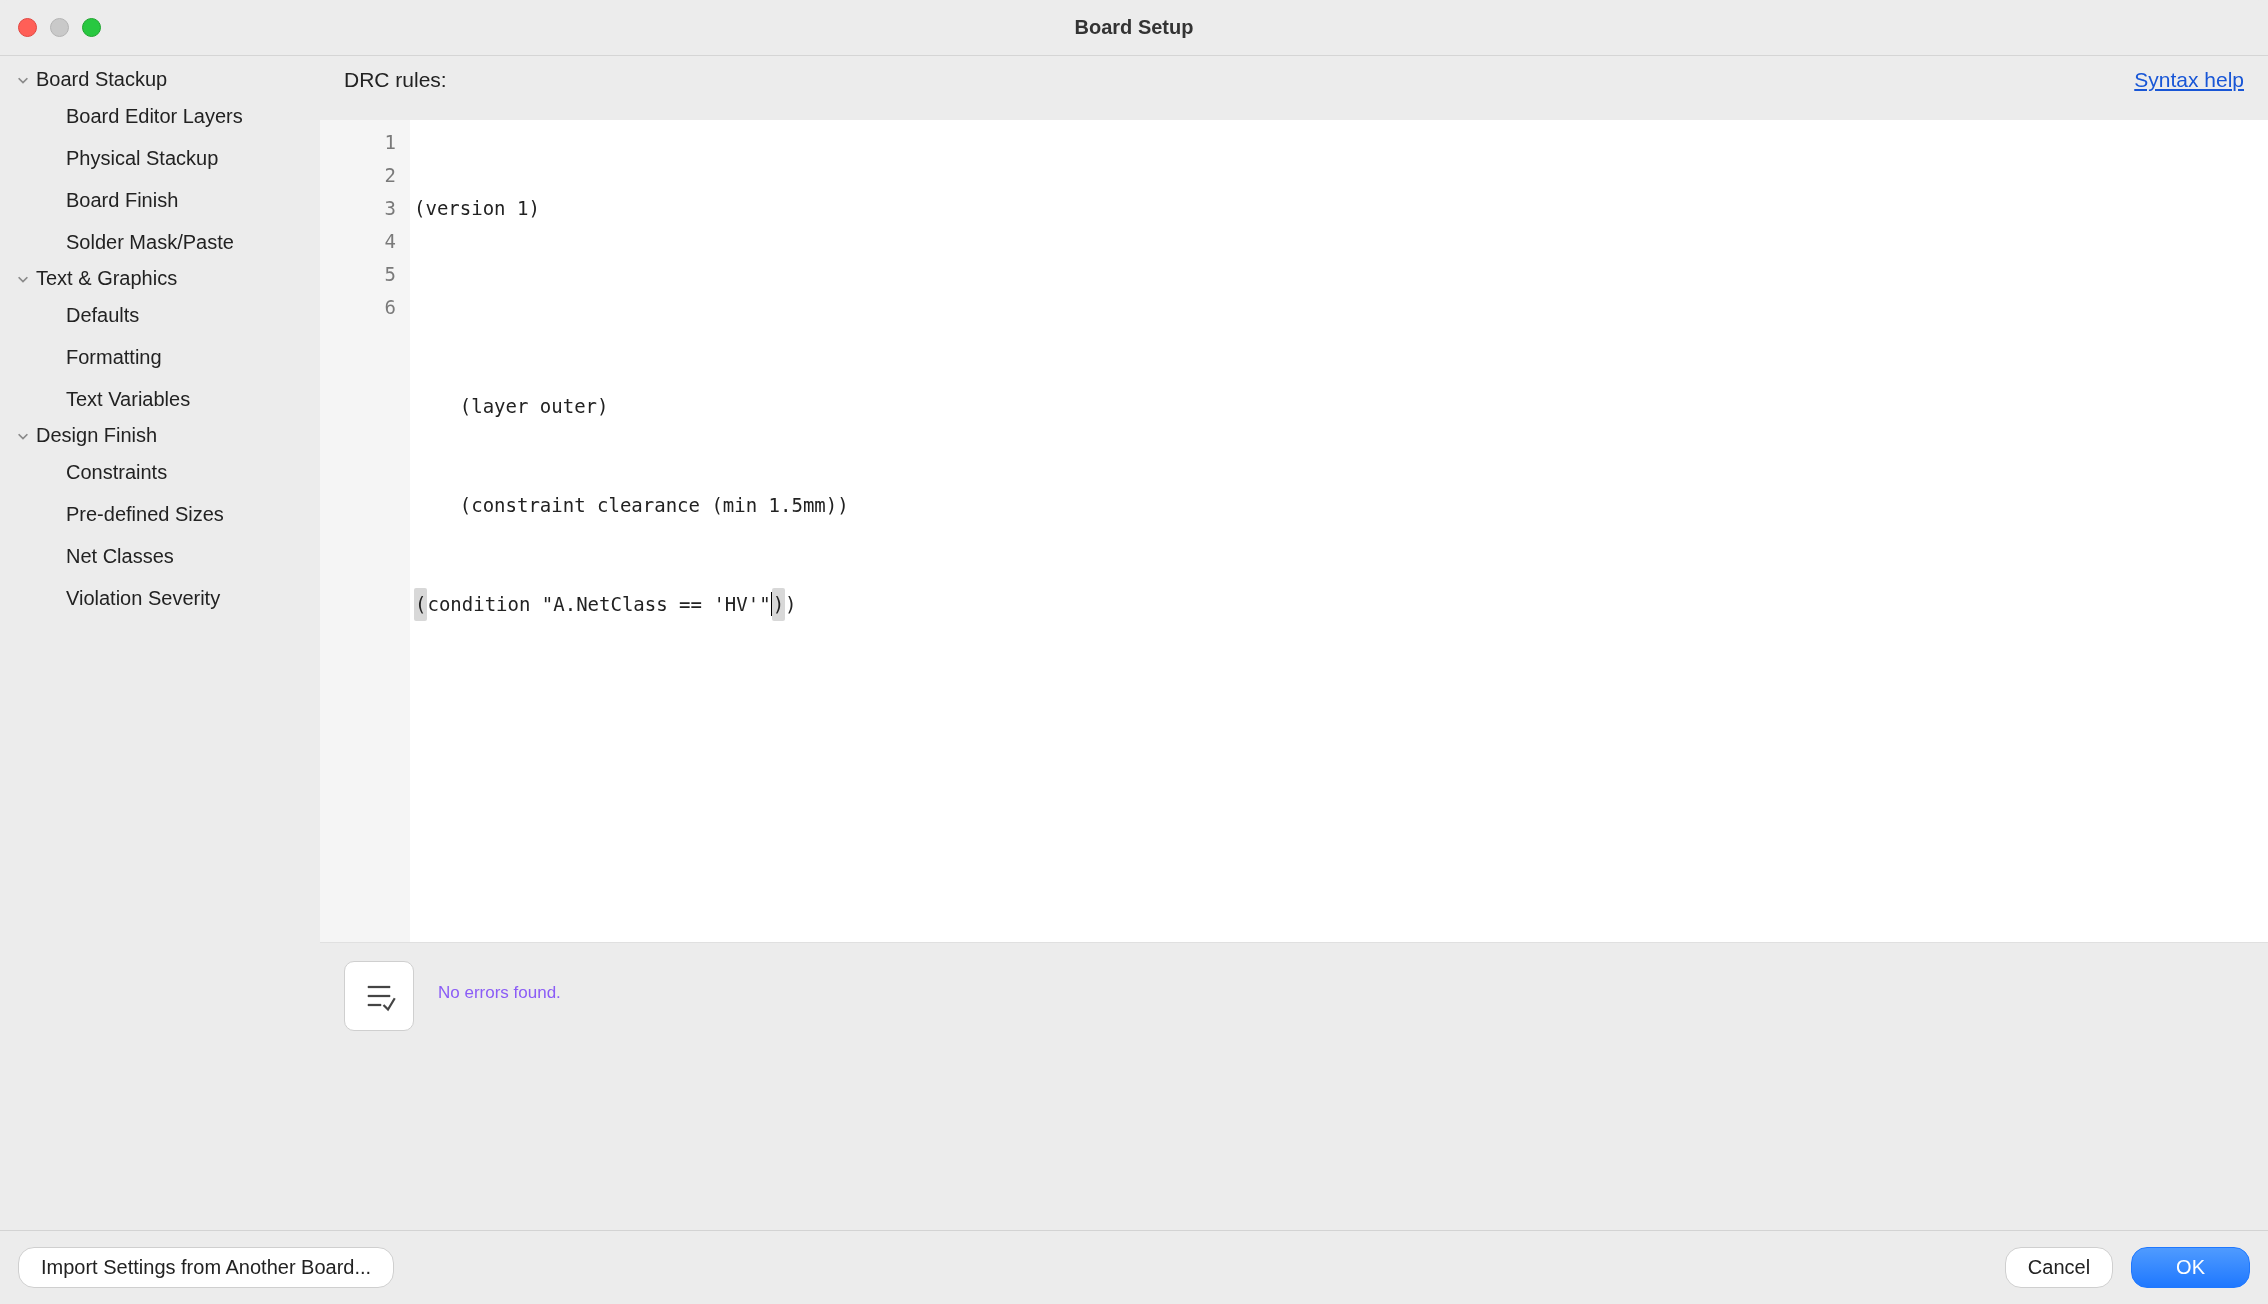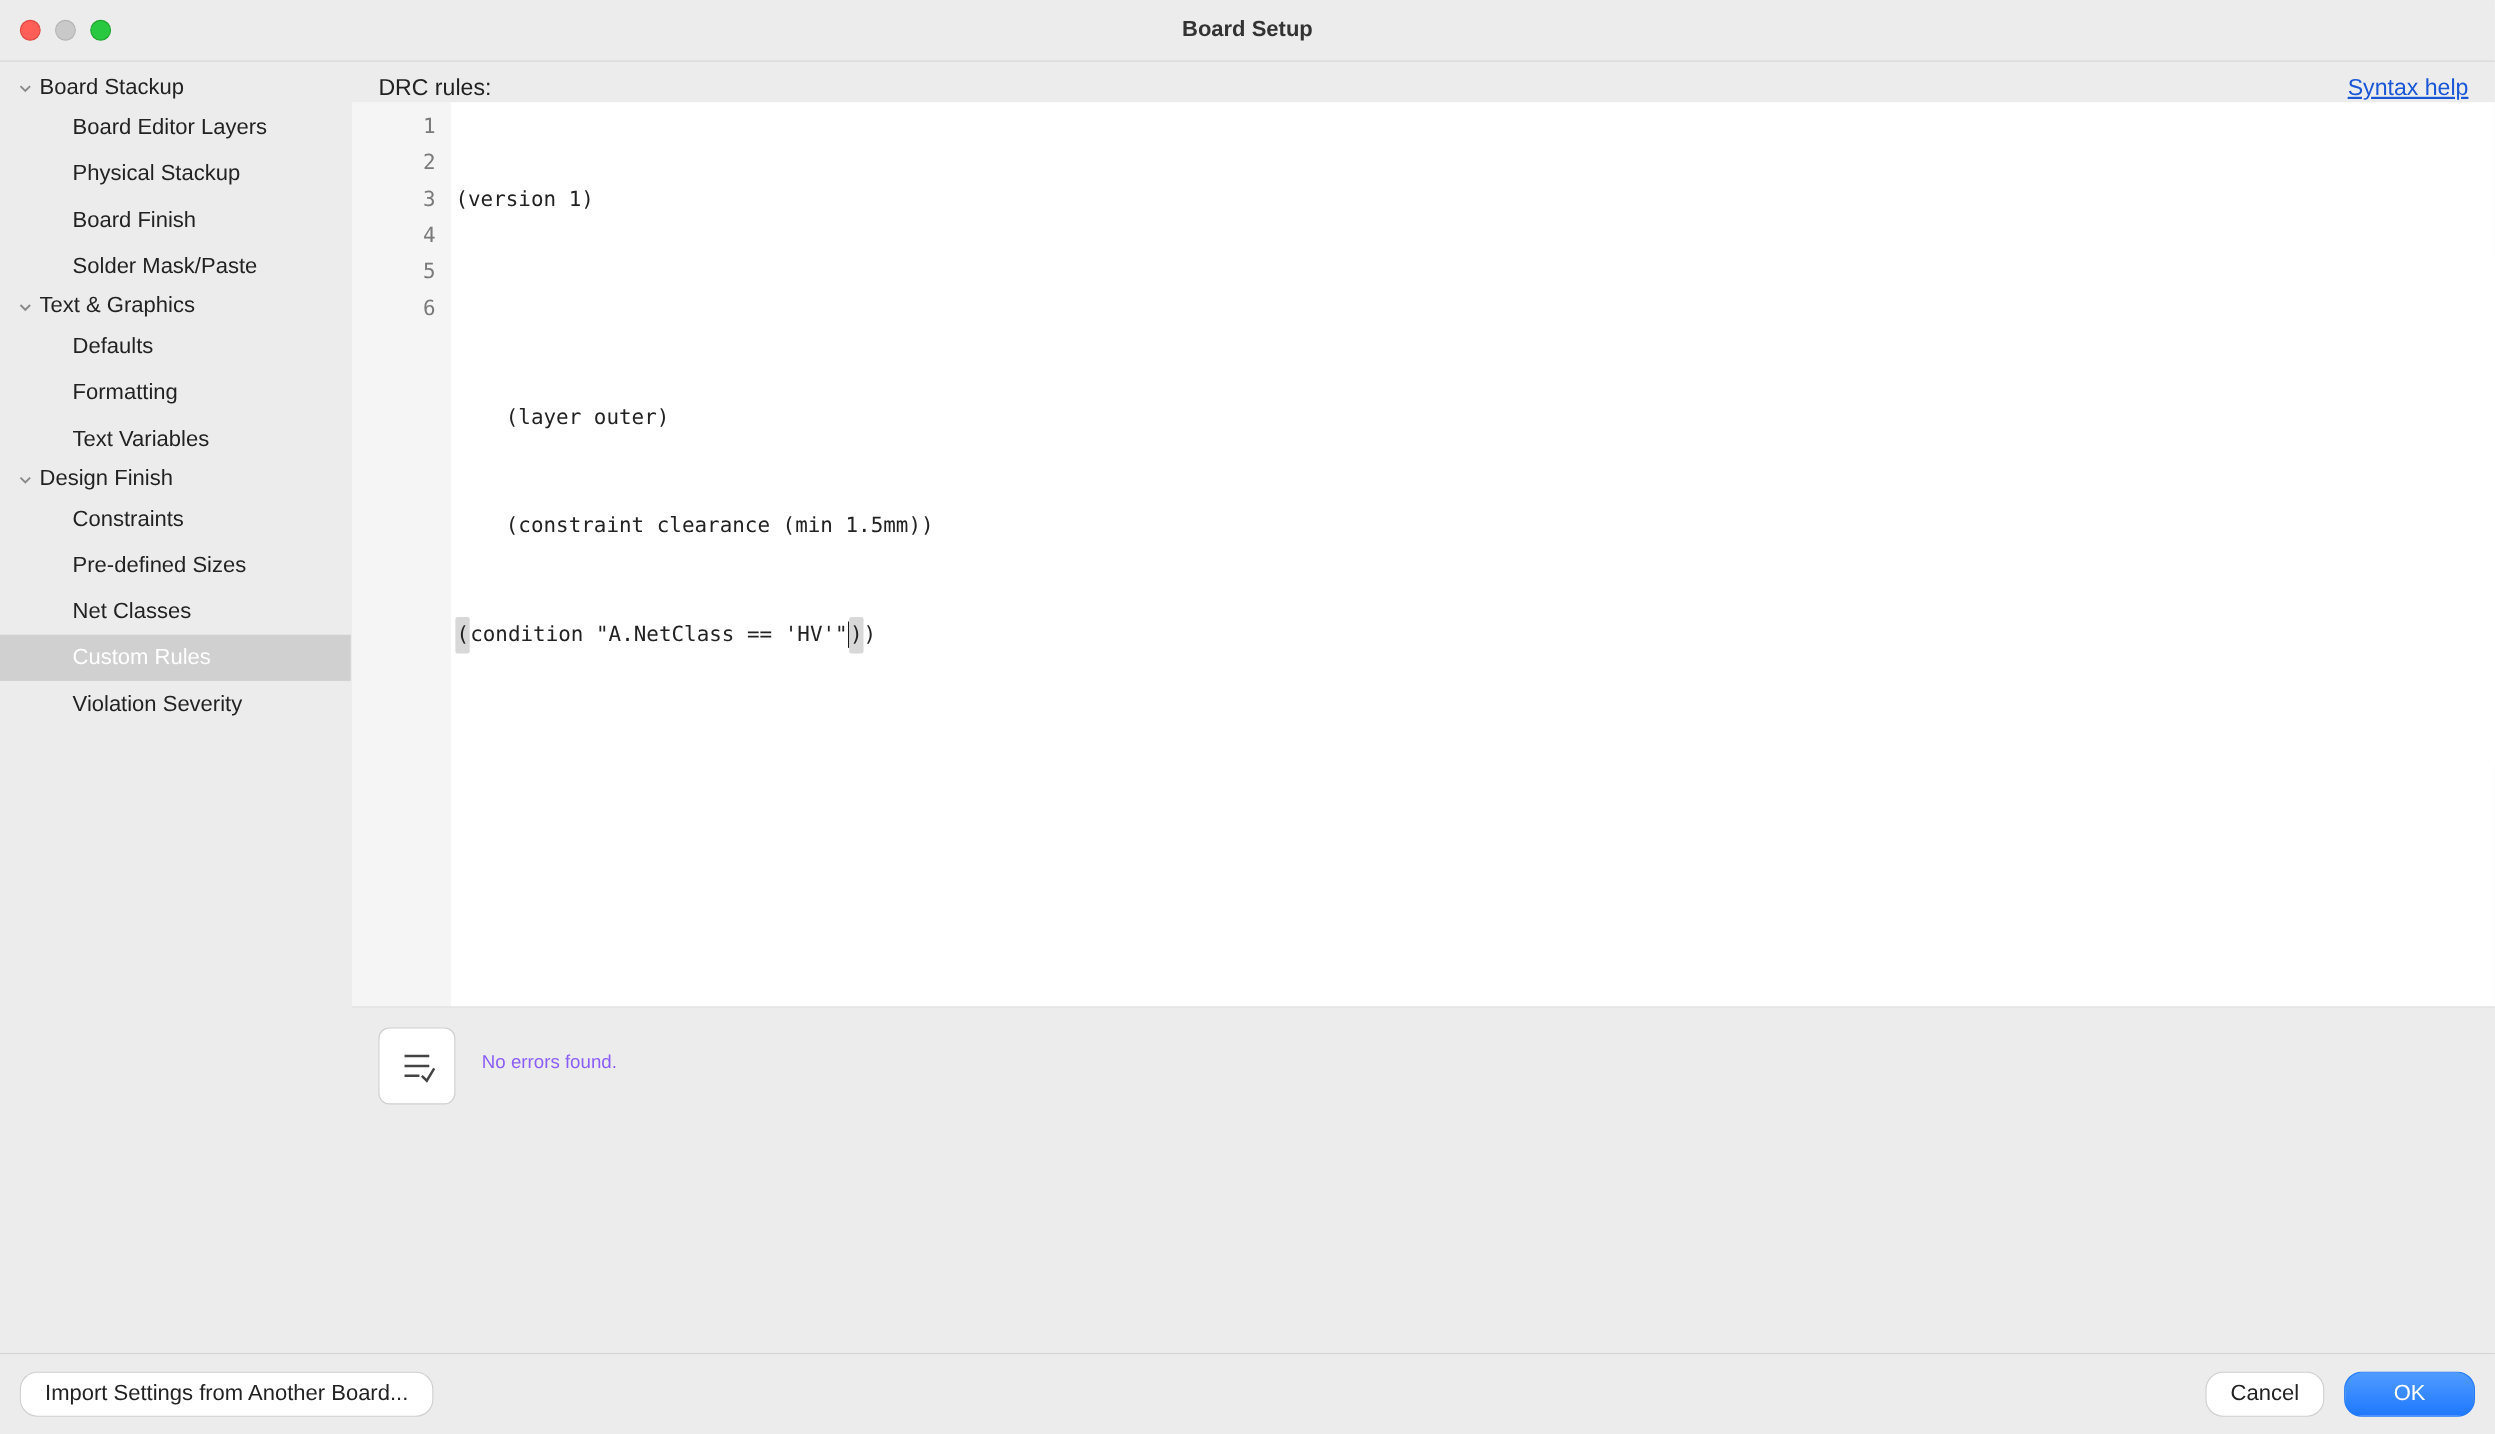--- a/index.html
+++ b/index.html
@@ -92,21 +92,21 @@
   .main {
     flex: 1;
     display: flex;
     flex-direction: column;
     min-width: 0;
   }
   .header-row {
     display: flex;
     justify-content: space-between;
     align-items: flex-end;
-    padding: 12px 24px 1px 24px;
+    padding: 12px 24px 28px 24px;
   }
   .header-label {
     font-size: 21px;
     color: #222;
   }
   .syntax-link {
     color: #1856d6;
     text-decoration: underline;
     font-size: 21px;
     cursor: pointer;
@@ -260,21 +260,20 @@
         <span class="chev">
           <svg viewBox="0 0 16 16">
               <path d="M3 6 L8 11 L13 6" fill="none" stroke="#8a8a8a" stroke-width="2"></path>
             </svg>
         </span>
         <span>Design Finish</span>
       </div>
       <div class="tree-item">Constraints</div>
       <div class="tree-item">Pre-defined Sizes</div>
       <div class="tree-item">Net Classes</div>
-      <div class="tree-item selected">Custom Rules</div>
       <div class="tree-item">Violation Severity</div>
 
     </div>
 
     <div class="main">
 
       <div class="header-row">
         <span class="header-label">DRC rules:</span>
         <a class="syntax-link">Syntax help</a>
       </div>

